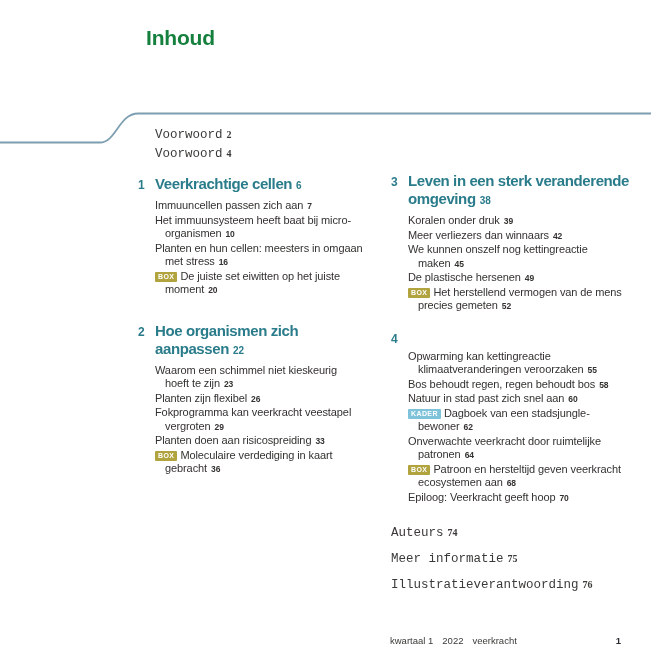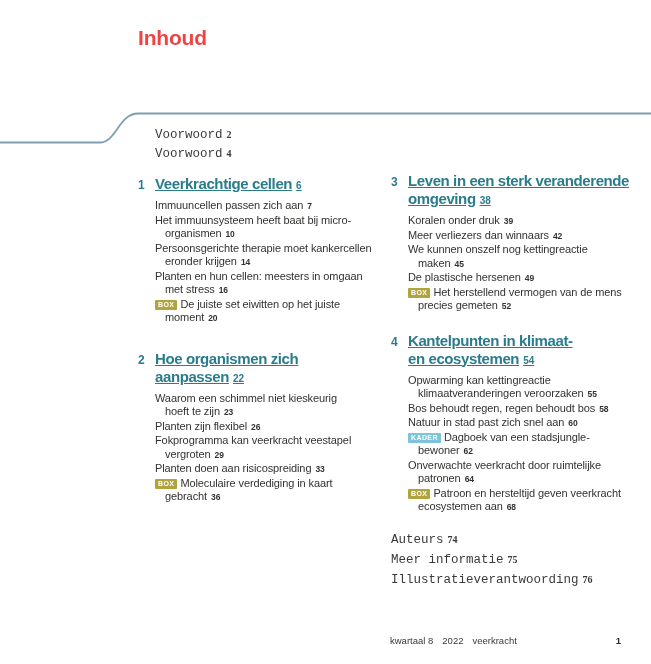--- a/index.html
+++ b/index.html
@@ -1,52 +1,52 @@
 <!DOCTYPE html>
 <html><head>
 <meta charset="utf-8">
 <style>
   html,body{margin:0;padding:0;background:#e9e9e9;}
   .page{
     position:relative;width:651px;height:664px;background:#ffffff;
     font-family:"Liberation Sans",sans-serif;color:#333230;overflow:hidden;
   }
   .page-title{
-    position:absolute;left:138px;top:26px;margin:0;
-    font-size:21px;font-weight:600;letter-spacing:-0.2px;color:#ef4444;
+    position:absolute;left:146px;top:26px;margin:0;
+    font-size:21px;font-weight:600;letter-spacing:-0.2px;color:#15803d;
   }
   .rule-svg{position:absolute;left:0;top:0;}
   .col{position:absolute;}
   .col-left{left:138px;top:125px;width:245px;}
   .col-right{left:391px;top:172px;width:258px;}
   .fm-row{line-height:16.5px;padding-left:17px;}
   .fm-label{font-family:Liberation Mono, monospace;font-size:12.5px;color:#3b3a38;}
   .fm-pg{font-family:"Liberation Serif",serif;font-size:10px;font-weight:bold;color:#3b3a38;margin-left:4px;}
   .front-matter{margin-bottom:13px;}
   .section{margin-top:0;}
   .section + .section{margin-top:24px;}
   .sec-4{margin-top:18px !important;}
   .sec-head{display:flex;align-items:baseline;margin-bottom:4px;}
   .sec-num{flex:0 0 17px;font-size:12px;font-weight:bold;color:#2a7c8b;}
   .sec-title-line{margin:0;font-size:15px;font-weight:bold;letter-spacing:-0.4px;
-    color:#2a7c8b;line-height:18px;text-decoration:underline;}
+    color:#2a7c8b;line-height:18px;}
   .sec-title{white-space:pre;}
   .sec-pg{font-size:10px;font-weight:bold;color:#2a7c8b;margin-left:4px;letter-spacing:0;}
   .items{margin-left:17px;}
   .toc-item{font-size:11px;line-height:13.5px;letter-spacing:-0.1px;
     padding-left:10px;text-indent:-10px;color:#333230;}
   .lbl{white-space:pre;}
   .pg{font-size:8.5px;font-weight:bold;margin-left:4px;color:#333230;}
   .badge{display:inline-block;text-indent:0;font-size:7px;font-weight:bold;
     color:#ffffff;padding:1px 3px 1px 3px;border-radius:1px;letter-spacing:0.4px;
     margin-right:3px;vertical-align:1px;line-height:8px;}
   .badge-box{background:#b1a33e;}
   .badge-kader{background:#7ec3da;}
   .back-matter{margin-top:14px;}
-  .back-matter .fm-row{line-height:18px;padding-left:0;}
+  .back-matter .fm-row{line-height:24px;padding-left:0;}
   .footer{position:absolute;top:635px;left:390px;font-size:9.5px;color:#3b3a38;}
   .footer span{margin-right:9px;}
   .footer .theme{font-weight:normal;margin-right:0;}
   .folio{position:absolute;top:635px;right:30px;font-size:9.5px;font-weight:bold;color:#2b2a33;}
 </style>
 </head>
 <body>
 
 <div class="page">
 
@@ -76,24 +76,20 @@
       </div>
       <div class="items">
         <div class="toc-item">
           <span class="lbl">Immuuncellen passen zich aan</span><span class="pg">7</span>
         </div>
         <div class="toc-item">
           <span class="lbl">Het immuunsysteem heeft baat bij micro-
 organismen</span><span class="pg">10</span>
         </div>
         <div class="toc-item">
-          <span class="lbl">Persoonsgerichte therapie moet kankercellen
-eronder krijgen</span><span class="pg">14</span>
-        </div>
-        <div class="toc-item">
           <span class="lbl">Planten en hun cellen: meesters in omgaan
 met stress</span><span class="pg">16</span>
         </div>
         <div class="toc-item">
           <span class="badge badge-box">BOX</span><span class="lbl">De juiste set eiwitten op het juiste
 moment</span><span class="pg">20</span>
         </div>
       </div>
     </div>
 
@@ -155,24 +151,20 @@
         <div class="toc-item">
           <span class="badge badge-box">BOX</span><span class="lbl">Het herstellend vermogen van de mens
 precies gemeten</span><span class="pg">52</span>
         </div>
       </div>
     </div>
 
     <div class="section sec-4">
       <div class="sec-head">
         <span class="sec-num">4</span>
-        <div class="sec-title-line">
-          <span class="sec-title">Kantelpunten in klimaat-
-en ecosystemen</span><span class="sec-pg">54</span>
-        </div>
       </div>
       <div class="items">
         <div class="toc-item">
           <span class="lbl">Opwarming kan kettingreactie
 klimaatveranderingen veroorzaken</span><span class="pg">55</span>
         </div>
         <div class="toc-item">
           <span class="lbl">Bos behoudt regen, regen behoudt bos</span><span class="pg">58</span>
         </div>
         <div class="toc-item">
@@ -183,34 +175,37 @@
 bewoner</span><span class="pg">62</span>
         </div>
         <div class="toc-item">
           <span class="lbl">Onverwachte veerkracht door ruimtelijke
 patronen</span><span class="pg">64</span>
         </div>
         <div class="toc-item">
           <span class="badge badge-box">BOX</span><span class="lbl">Patroon en hersteltijd geven veerkracht
 ecosystemen aan</span><span class="pg">68</span>
         </div>
+        <div class="toc-item">
+          <span class="lbl">Epiloog: Veerkracht geeft hoop</span><span class="pg">70</span>
+        </div>
       </div>
     </div>
 
     <div class="back-matter">
       <div class="fm-row">
         <span class="fm-label">Auteurs</span><span class="fm-pg">74</span>
       </div>
       <div class="fm-row">
         <span class="fm-label">Meer informatie</span><span class="fm-pg">75</span>
       </div>
       <div class="fm-row">
         <span class="fm-label">Illustratieverantwoording</span><span class="fm-pg">76</span>
       </div>
     </div>
   </div>
 
   <div class="footer">
-    <span>kwartaal 8</span><span>2022</span><span class="theme">veerkracht</span>
+    <span>kwartaal 1</span><span>2022</span><span class="theme">veerkracht</span>
   </div>
   <div class="folio">1</div>
 
 </div>
 
 </body></html>

